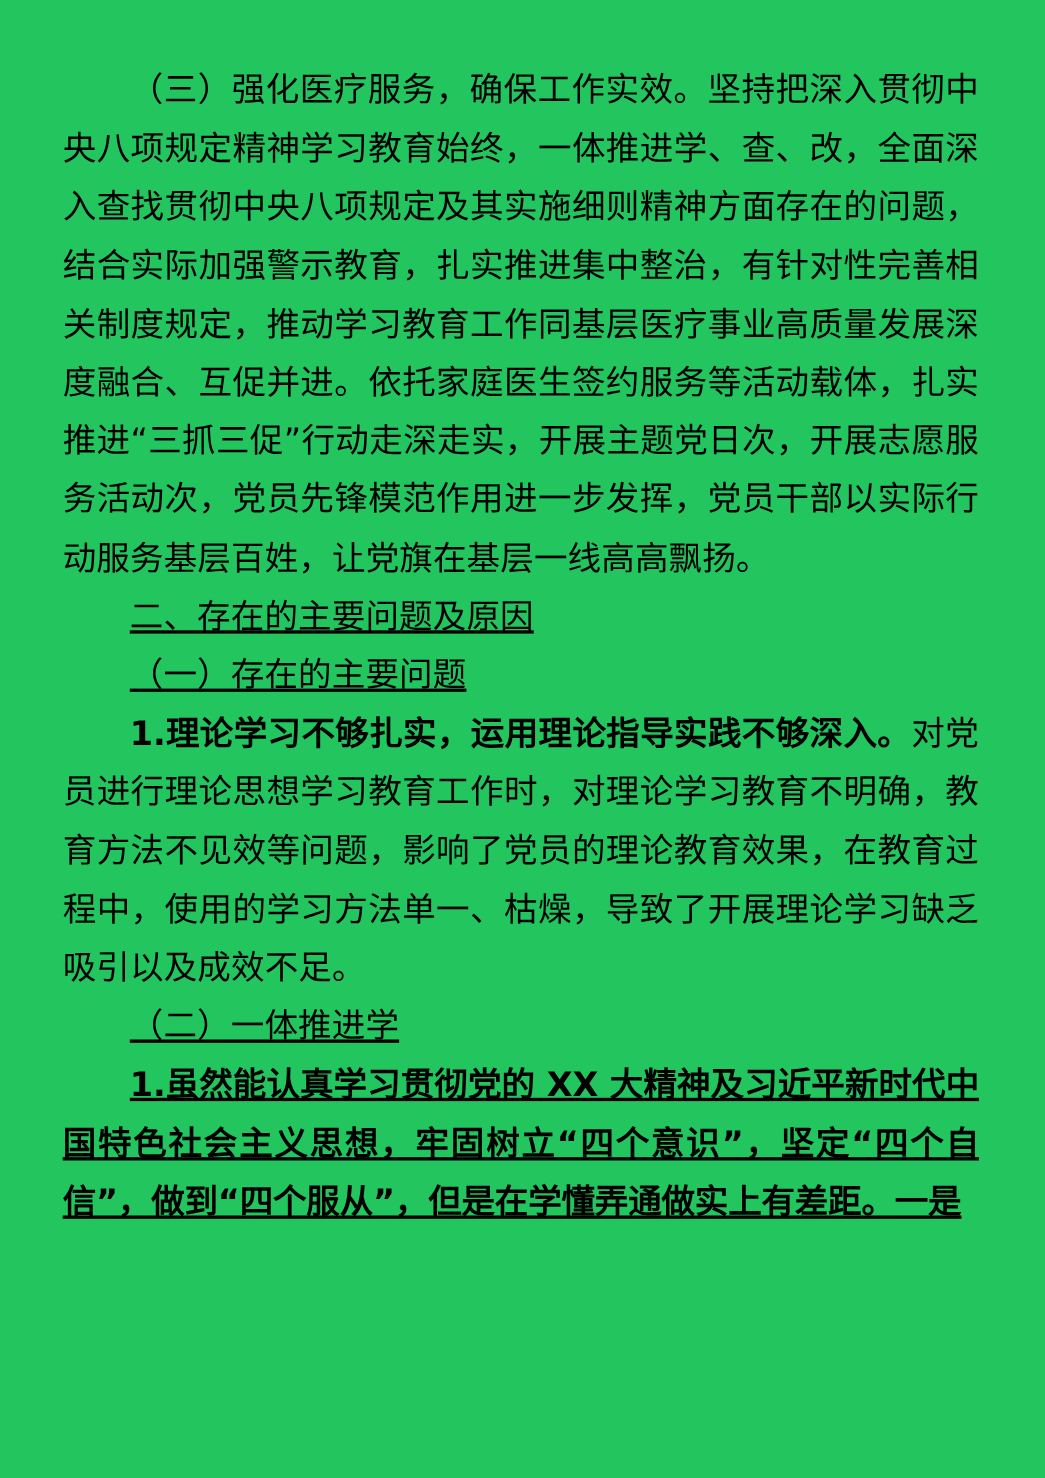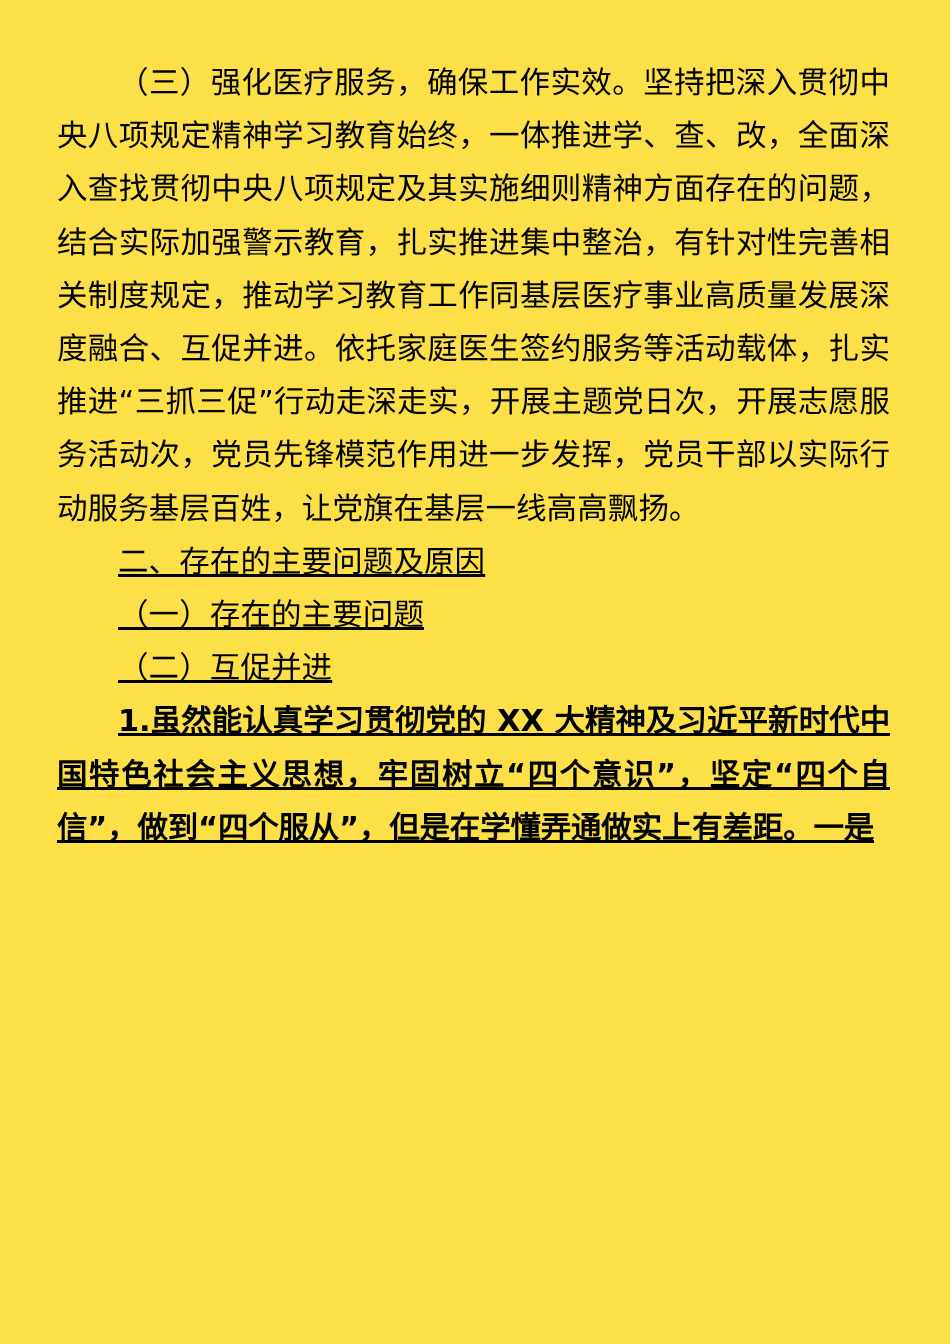--- a/index.html
+++ b/index.html
@@ -12,21 +12,21 @@
     width: 950px;
     height: 1344px;
     font-family: "DejaVu Sans", "Liberation Sans", sans-serif;
     color: #000000;
     overflow: hidden;
   }
   #page {
     position: relative;
     width: 950px;
     height: 1344px;
-    background: #fde047;
+    background: #22c55e;
     box-sizing: border-box;
     padding: 56px 60px 0 57px;
   }
   .doc-body {
     width: 833px;
   }
   p.para {
     margin: 0;
     padding: 0;
     font-size: 30.5px;
@@ -55,21 +55,22 @@
 
 <div id="page">
   <div class="doc-body">
 
     <p class="para"><span>（三）强化医疗服务，确保工作实效。坚持把深入贯彻中央八项规定精神学习教育始终，一体推进学、查、改，全面深入查找贯彻中央八项规定及其实施细则精神方面存在的问题，结合实际加强警示教育，扎实推进集中整治，有针对性完善相关制度规定，推动学习教育工作同基层医疗事业高质量发展深度融合、互促并进。依托家庭医生签约服务等活动载体，扎实推进“三抓三促”行动走深走实，开展主题党日次，开展志愿服务活动次，党员先锋模范作用进一步发挥，党员干部以实际行动服务基层百姓，让党旗在基层一线高高飘扬。</span></p>
 
     <p class="para heading lastline-natural"><span>二、存在的主要问题及原因</span></p>
 
     <p class="para heading lastline-natural"><span>（一）存在的主要问题</span></p>
 
+    <p class="para"><b class="bold-run">1.理论学习不够扎实，运用理论指导实践不够深入。</b><span>对党员进行理论思想学习教育工作时，对理论学习教育不明确，教育方法不见效等问题，影响了党员的理论教育效果，在教育过程中，使用的学习方法单一、枯燥，导致了开展理论学习缺乏吸引以及成效不足。</span></p>
 
 
 
-    <p class="para heading lastline-natural"><span>（二）互促并进</span></p>
+    <p class="para heading lastline-natural"><span>（二）一体推进学</span></p>
 
     <p class="para lastline-natural"><b class="bold-run">1.虽然能认真学习贯彻党的 XX 大精神及习近平新时代中国特色社会主义思想，牢固树立“四个意识”，坚定“四个自信”，做到“四个服从”，但是在学懂弄通做实上有差距。一是</b></p>
 
   </div>
 </div>
 
 </body></html>

